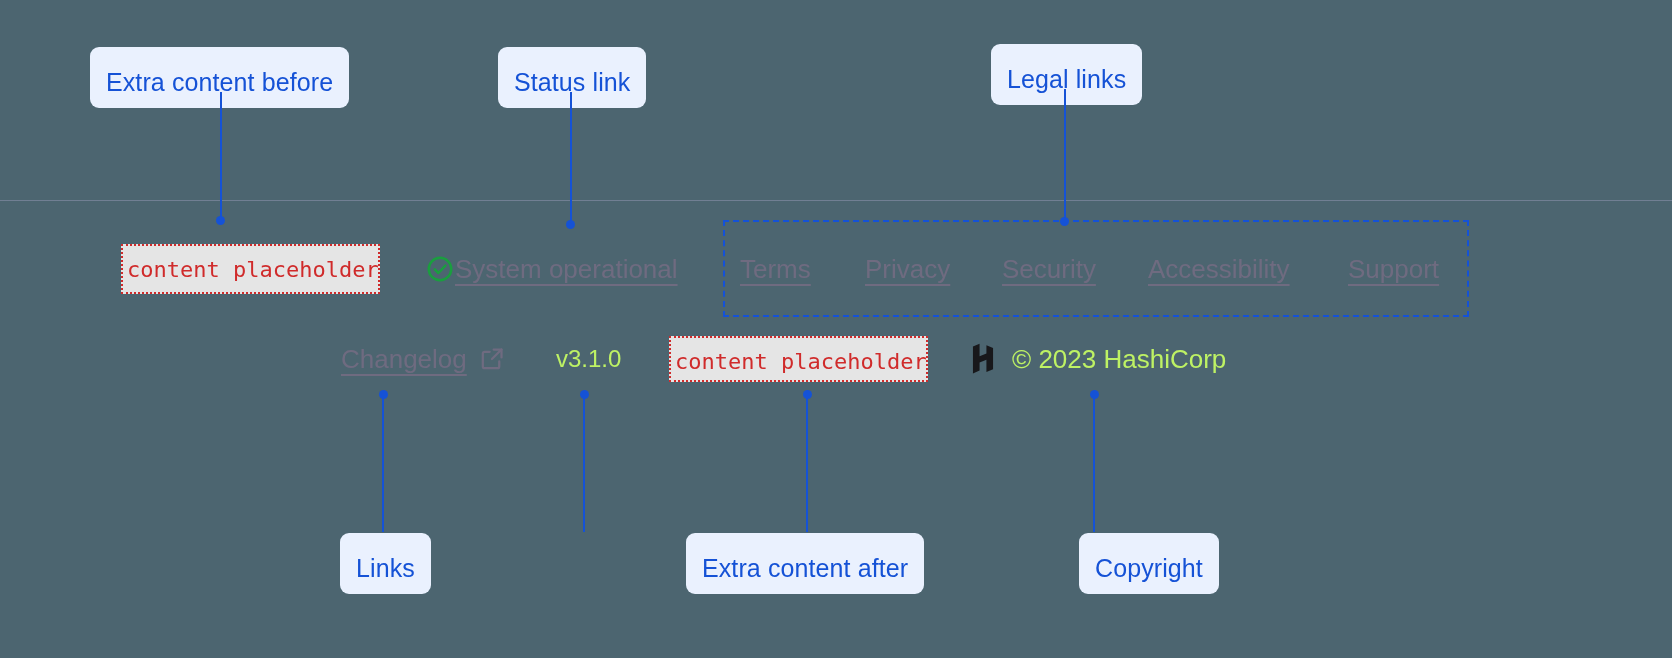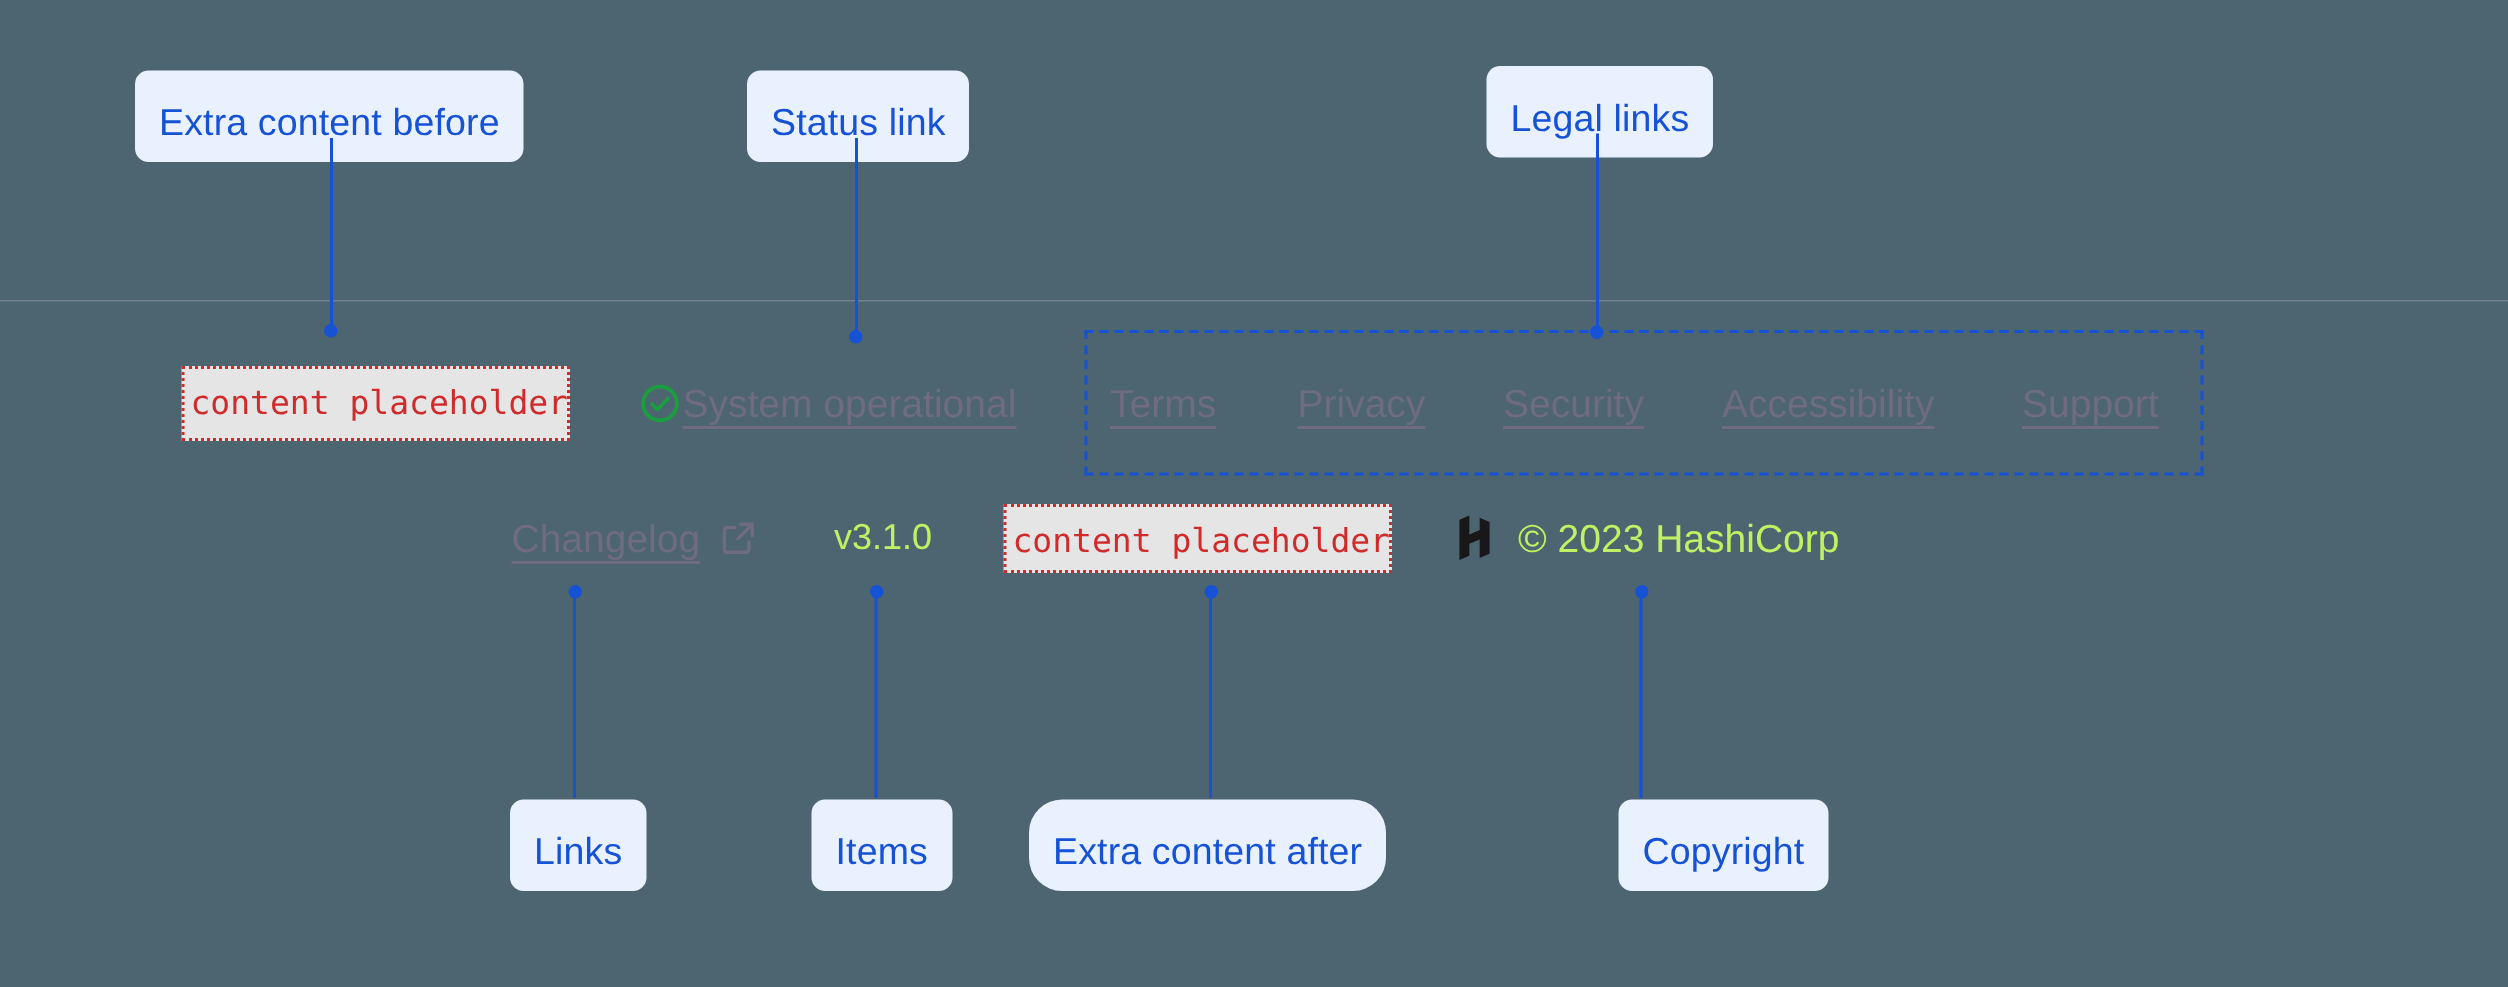--- a/index.html
+++ b/index.html
@@ -195,23 +195,22 @@
     </span>
     <span class="footer-text">© 2023 HashiCorp</span>
   </div>
 
   <div class="leader-dot" style="left:379px; top:390px;"></div>
   <div class="leader" style="left:382px; top:394px; height:138px;"></div>
   <div class="callout" style="left:340px; top:533px;">Links</div>
 
   <div class="leader-dot" style="left:580px; top:390px;"></div>
   <div class="leader" style="left:583px; top:394px; height:138px;"></div>
-  <div class="callout" style="left:541px; top:533px;">Items</div>
 
   <div class="leader-dot" style="left:803px; top:390px;"></div>
   <div class="leader" style="left:806px; top:394px; height:138px;"></div>
-  <div class="callout" style="left:686px; top:533px;border-radius:22px;">Extra content after</div>
+  <div class="callout" style="left:686px; top:533px;">Extra content after</div>
 
   <div class="leader-dot" style="left:1090px; top:390px;"></div>
   <div class="leader" style="left:1093px; top:394px; height:138px;"></div>
   <div class="callout" style="left:1064px; top:533px;margin-left:15px;">Copyright</div>
 
 </div>
 
 </body></html>

